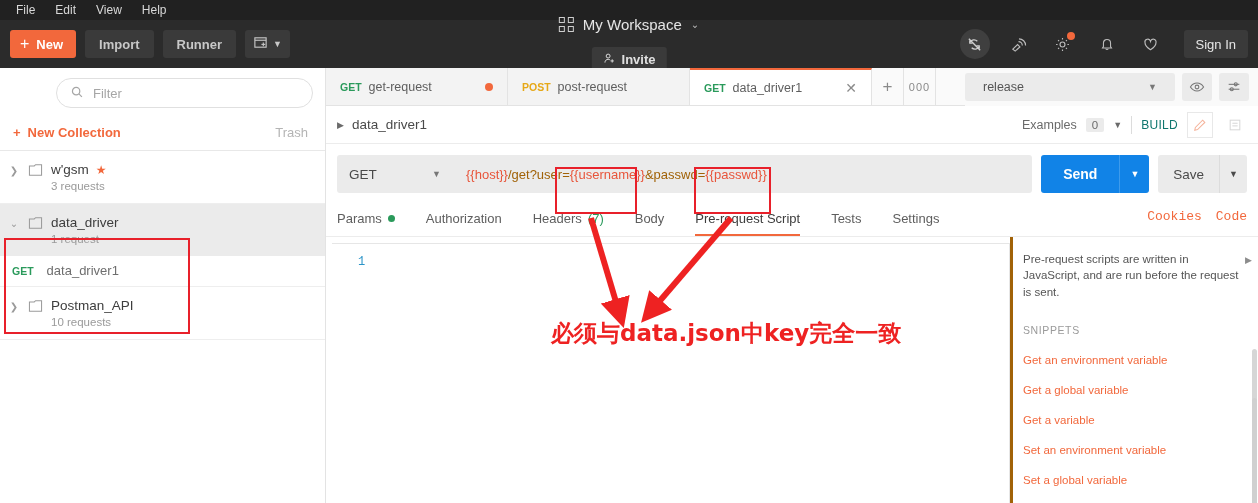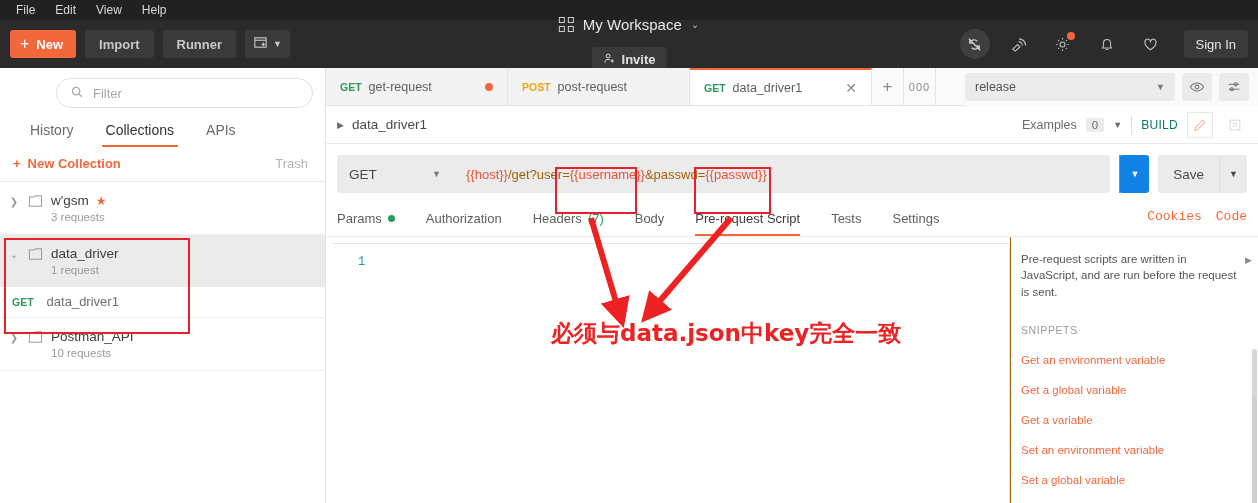--- a/index.html
+++ b/index.html
@@ -137,21 +137,21 @@
           color: #8a8a8a; font-size: 17px; border-right: 1px solid #e3e3e3; cursor: pointer; }
   .tbtn.sm { font-size: 11px; letter-spacing: 1px; }
   .strip-rest { flex: 1; }
 
   .envbar {
     position: absolute; right: 0; top: 0; height: 38px; display: flex;
     align-items: center; gap: 7px; padding-right: 9px; background: #fafafa;
   }
   .envsel {
     background: #ebebeb; border-radius: 3px; width: 210px; height: 28px;
-    display: flex; align-items: center; padding: 0 10px; font-size: 12.5px;
+    display: flex; align-items: center; padding: 0 18px; font-size: 12.5px;
     color: #555; cursor: pointer;
   }
   .envsel .cv { margin-left: auto; font-size: 9px; color: #777; }
   .envico { width: 30px; height: 28px; background: #ebebeb; border-radius: 3px;
             display: flex; align-items: center; justify-content: center;
             color: #777; cursor: pointer; }
 
   .crumbbar {
     height: 38px; display: flex; align-items: center; padding: 0 4px 0 11px;
     border-bottom: 1px solid #ececec;
@@ -211,21 +211,21 @@
   .rq-right { margin-left: auto; display: flex; gap: 14px; padding-bottom: 8px; padding-right: 0px; }
   .rq-right span { font-size: 13px; color: #f2683c; cursor: pointer; font-family: Liberation Mono, monospace; }
 
   .editarea { flex: 1; display: flex; min-height: 0; }
   .codepane { flex: 1; border: 1px solid #e6e6e6; border-left: none; border-bottom: none;
               margin: 6px 0 0 6px; background: #fff; position: relative; overflow: hidden; }
   .gutter { position: absolute; left: 0; top: 0; width: 40px; height: 100%; }
   .lineno { position: absolute; left: 26px; top: 11px; font-family: "Liberation Mono", monospace;
             font-size: 12px; color: #2b94c8; }
   .snippets {
-    width: 248px; border-left: 1px solid #a16207; padding: 14px 14px 0 10px;
+    width: 248px; border-left: 3px solid #a16207; padding: 14px 14px 0 10px;
     position: relative; overflow: hidden;
   }
   .snip-desc { font-size: 11.5px; color: #555; line-height: 1.42; }
   .snip-link { font-size: 11.5px; color: #f2683c; margin-top: 7px; display: block; cursor: pointer; }
   .snip-hdr { font-size: 10.5px; color: #9a9a9a; letter-spacing: .6px; margin-top: 24px; }
   .snip-item { font-size: 11.5px; color: #f2683c; margin-top: 18px; cursor: pointer; }
   .snip-arrow { position: absolute; right: 6px; top: 18px; color: #8c8c8c; font-size: 9px; }
   .snip-scroll { position: absolute; right: 1px; top: 112px; width: 5px; height: 130px;
                  background: #d6d6d6; border-radius: 3px; }
   .main-scroll { position: absolute; right: 1px; top: 330px; width: 5px; height: 150px;
@@ -341,25 +341,20 @@
           <span>
             <svg width="14" height="14" viewBox="0 0 16 16" fill="none" stroke="#a6a6a6" stroke-width="1.4">
               <circle cx="7" cy="7" r="4.2"></circle>
                 <line x1="10.2" y1="10.2" x2="13.6" y2="13.6"></line>
             </svg>
           </span>
           <span>Filter</span>
         </div>
       </div>
 
-      <div class="sb-tabs">
-        <div class="sb-tab">History</div>
-        <div class="sb-tab active">Collections</div>
-        <div class="sb-tab">APIs</div>
-      </div>
 
       <div class="sb-actions">
         <div class="newcol">
           <span>+</span>
           <span>New Collection</span>
         </div>
         <div class="trash">Trash</div>
       </div>
 
       <div class="coll-list">
@@ -491,20 +486,21 @@
           <span class="cv">▼</span>
         </div>
         <div class="urlbox">
           <span class="v">{{host}}</span>
             <span class="p">/get?user=</span>
             <span class="v">{{username}}</span>
             <span class="p">&amp;passwd=</span>
             <span class="v">{{passwd}}</span>
         </div>
         <div class="send">
+          <span class="lbl">Send</span>
           <span class="cv">▼</span>
         </div>
         <div class="save">
           <span class="lbl">Save</span>
           <span class="cv">▼</span>
         </div>
       </div>
 
       <div class="reqtabs">
         <div class="rq">

